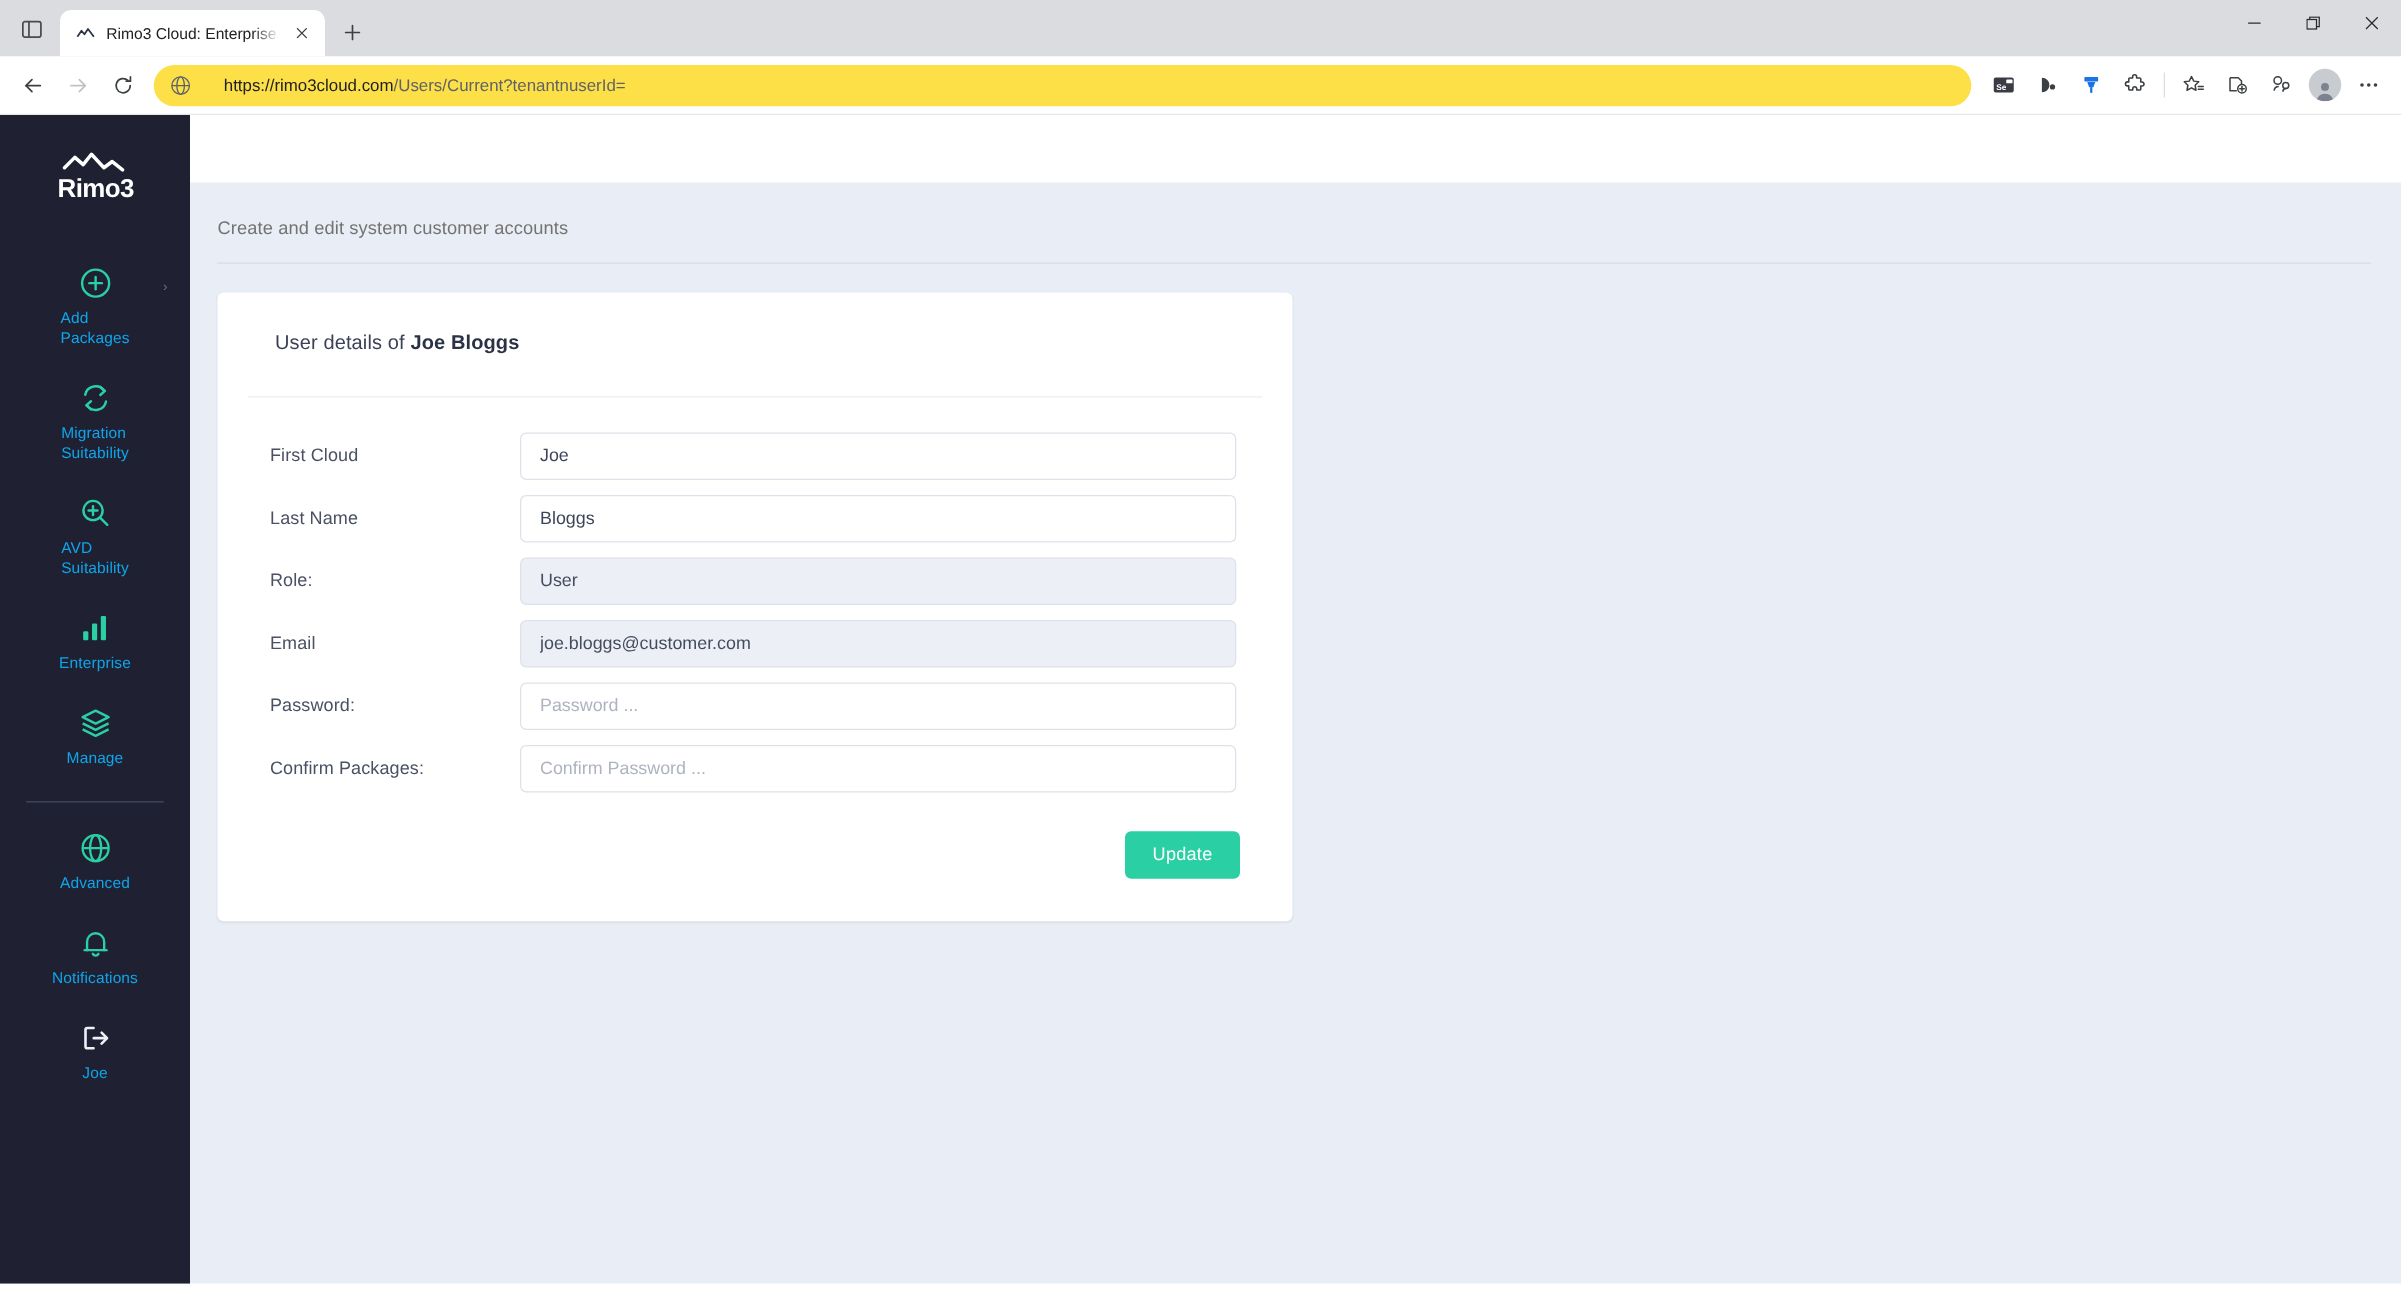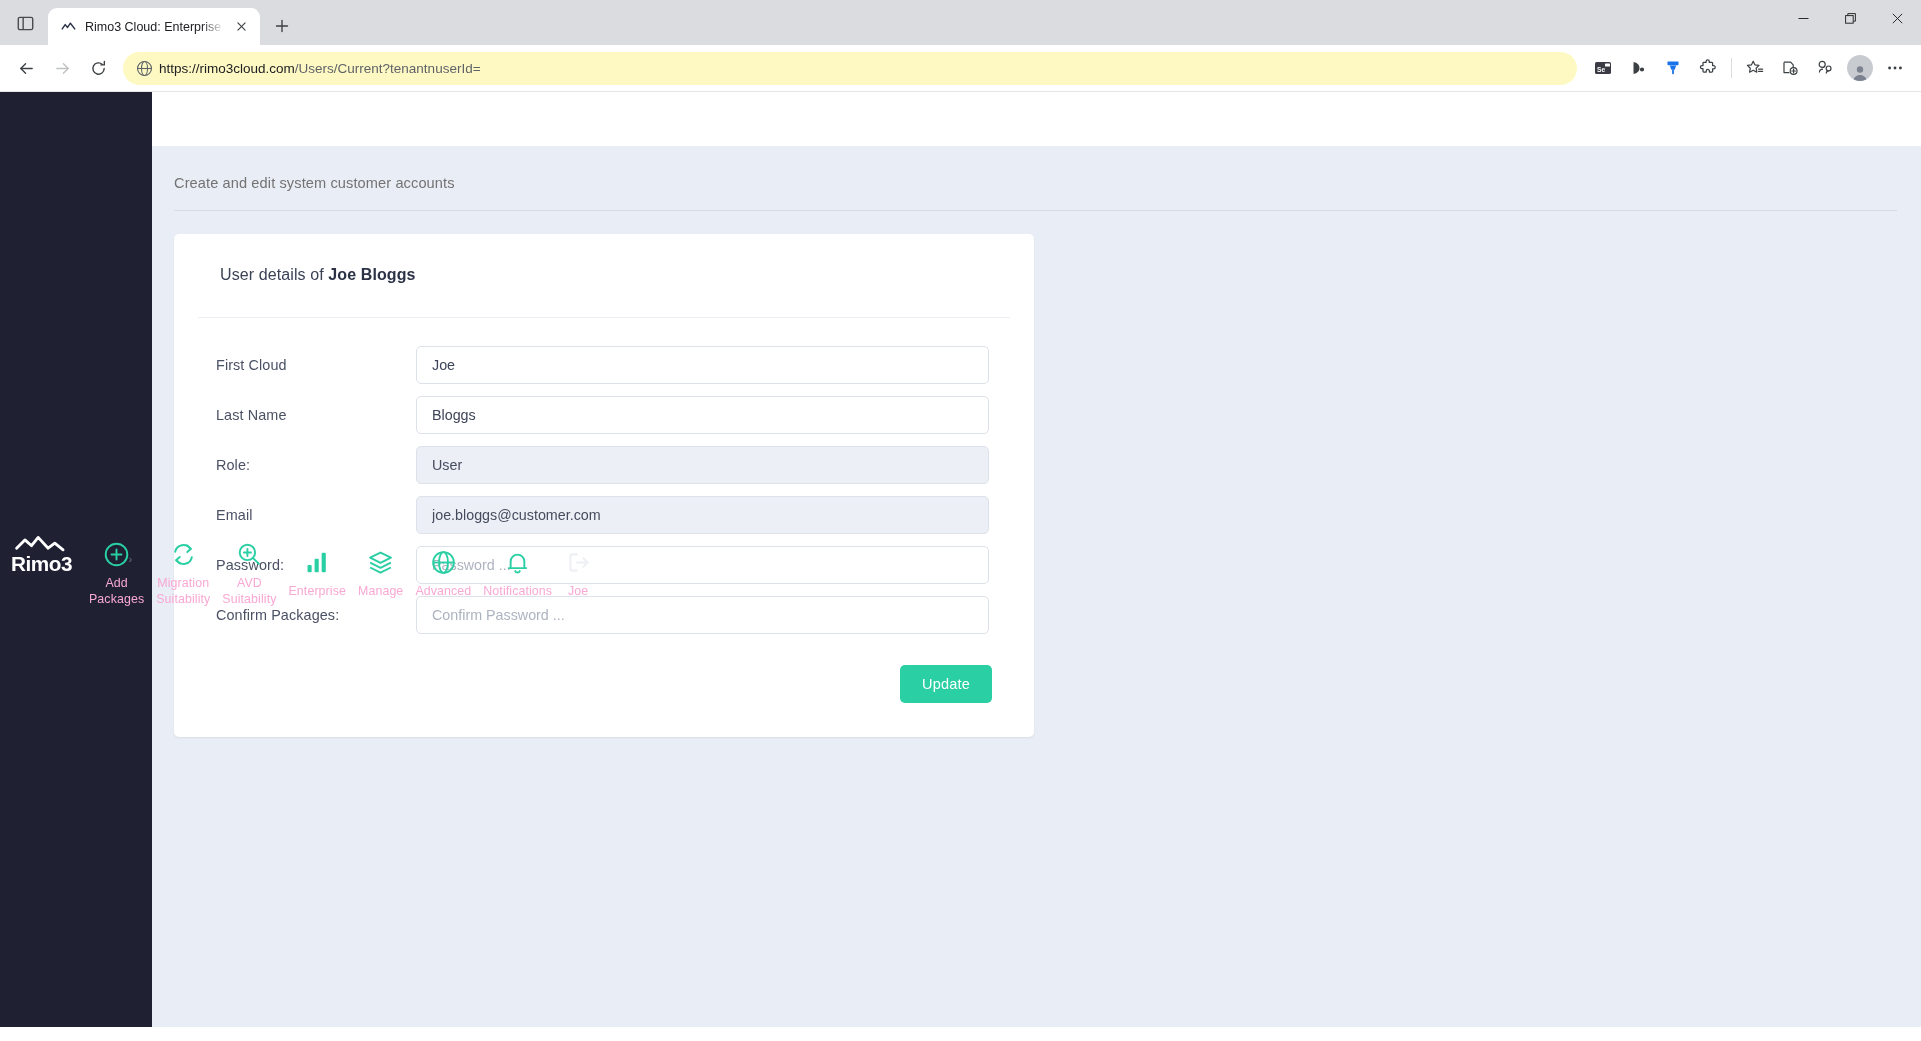--- a/index.html
+++ b/index.html
@@ -80,26 +80,26 @@
     width: 34px; height: 34px; border-radius: 50%;
     display: flex; align-items: center; justify-content: center;
     cursor: pointer; flex: 0 0 34px;
   }
   .navbtn svg { width: 17px; height: 17px; }
   .navbtn.disabled svg { opacity: 0.32; }
 
   .omnibox {
     flex: 1 1 auto;
     height: 33px;
-    background: #fef9c3;
+    background: #fde047;
     border-radius: 17px;
     display: flex; align-items: center;
     padding: 0 13px;
     margin: 0 7px 0 6px;
-    gap: 6px;
+    gap: 26px;
     cursor: text;
   }
   .omnibox .globe { width: 17px; height: 17px; flex: 0 0 17px; }
   .omnibox .url { font-size: 13.5px; color: #202124; white-space: nowrap; overflow: hidden; }
   .omnibox .url .dim { color: #5f6368; }
 
   .tool-icons { display: flex; align-items: center; gap: 1px; }
   .tbtn {
     width: 34px; height: 34px; border-radius: 5px;
     display: flex; align-items: center; justify-content: center;
@@ -114,41 +114,41 @@
   }
 
   
   .viewport { flex: 1 1 auto; display: flex; background: #ffffff; overflow: hidden; }
 
   
   .sidebar {
     width: 152px;
     flex: 0 0 152px;
     background: #1f2133;
-    display: flex; flex-direction: row;
+    display: flex; flex-direction: column;
     align-items: center;
     padding-top: 28px;
     position: relative;
   }
   .logo { margin-bottom: 34px; display: flex; flex-direction: column; align-items: center; }
   .logo svg { width: 83px; height: 45px; }
 
   .navitem {
     width: 100%;
     padding: 13px 6px 13px;
     display: flex; flex-direction: column; align-items: center;
     gap: 6px;
     cursor: pointer;
     position: relative;
   }
   .navitem .ic { width: 28px; height: 28px; display: flex; align-items: center; justify-content: center; }
   .navitem .ic svg { width: 27px; height: 27px; }
   .navitem .lbl {
-    font-size: 12.4px; color: #f9a8d4; line-height: 16px;
-    text-align: center; letter-spacing: 0.1px;
+    font-size: 12.4px; color: #0ea5e9; line-height: 16px;
+    text-align: left; letter-spacing: 0.1px;
   }
   .navitem .chev {
     position: absolute; right: 18px; top: 25px;
     font-size: 11px; color: #6d7183;
   }
   .nav-divider {
     width: 110px; height: 1px; background: #474b60;
     margin: 14px 0 9px;
   }
 

